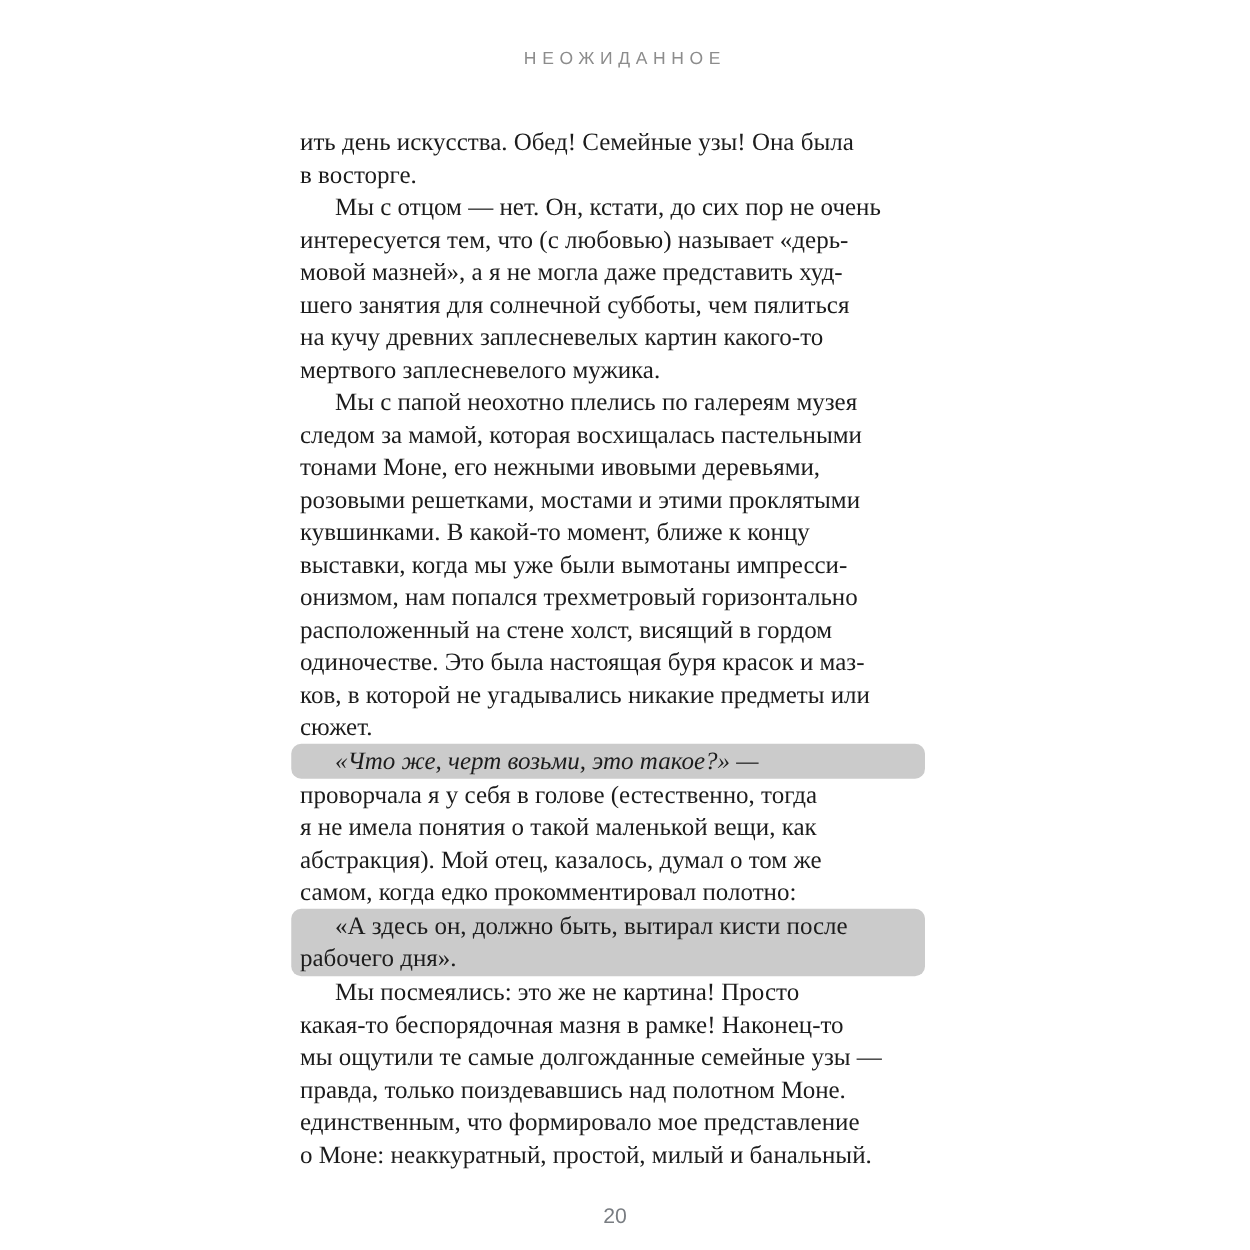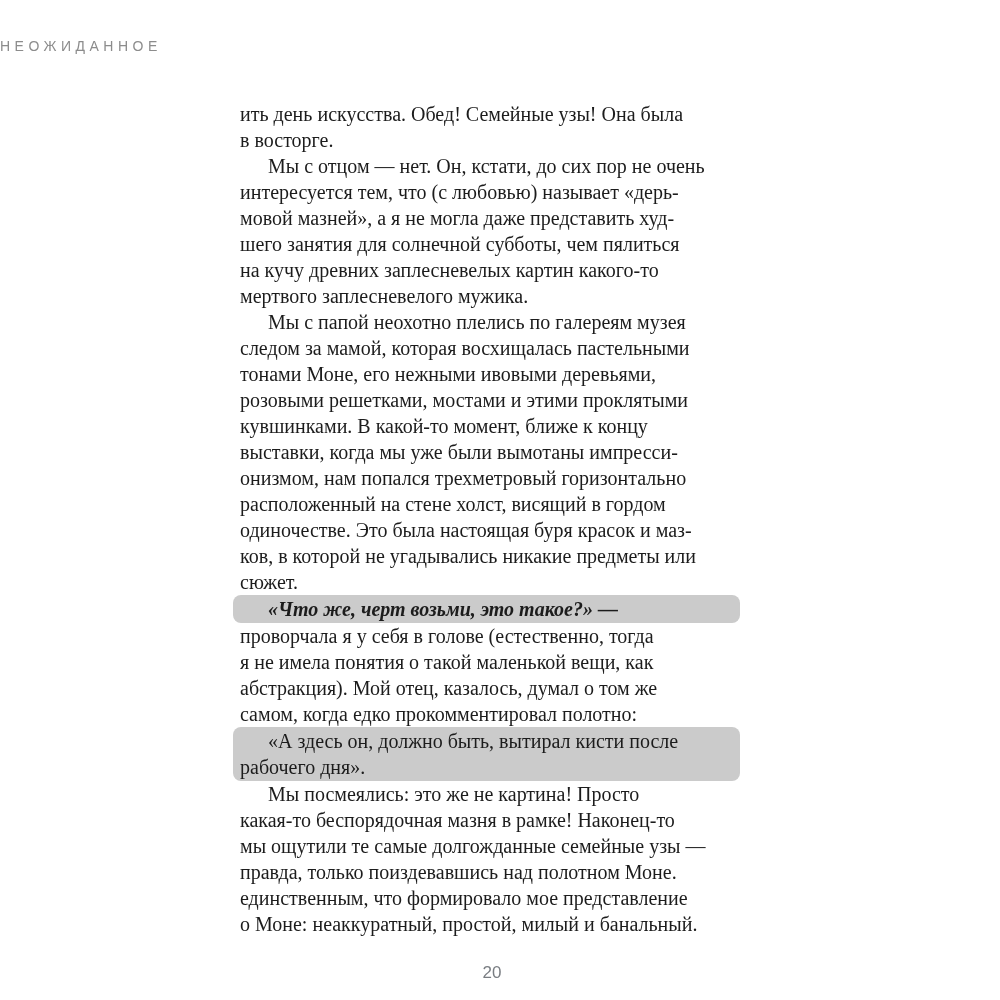--- a/index.html
+++ b/index.html
@@ -13,20 +13,21 @@
     height: 1000px;
     background: #ffffff;
     overflow: hidden;
     font-family: "Liberation Serif", serif;
   }
   .running-header {
     position: absolute;
     top: 38px;
     left: 0;
     width: 1000px;
+    text-align: center;
     font-family: "Liberation Sans", sans-serif;
     font-size: 14px;
     font-weight: 400;
     letter-spacing: 4.5px;
     color: #8c8c8c;
   }
   .text-column {
     position: absolute;
     left: 240px;
     top: 101px;
@@ -43,21 +44,21 @@
   .line.indent { padding-left: 28px; }
   .highlight {
     background: #cbcbcb;
     border-radius: 8px;
     box-sizing: border-box;
     width: 507px;
     margin-left: -7px;
     padding: 1px 0 1px 7px;
   }
   .highlight.style-bold-italic .line {
-    font-weight: bold;
+    font-weight: normal;
     font-style: italic;
   }
   .highlight.style-bold .line {
     font-weight: normal;
   }
   .page-number {
     position: absolute;
     top: 963px;
     left: 0;
     width: 984px;

